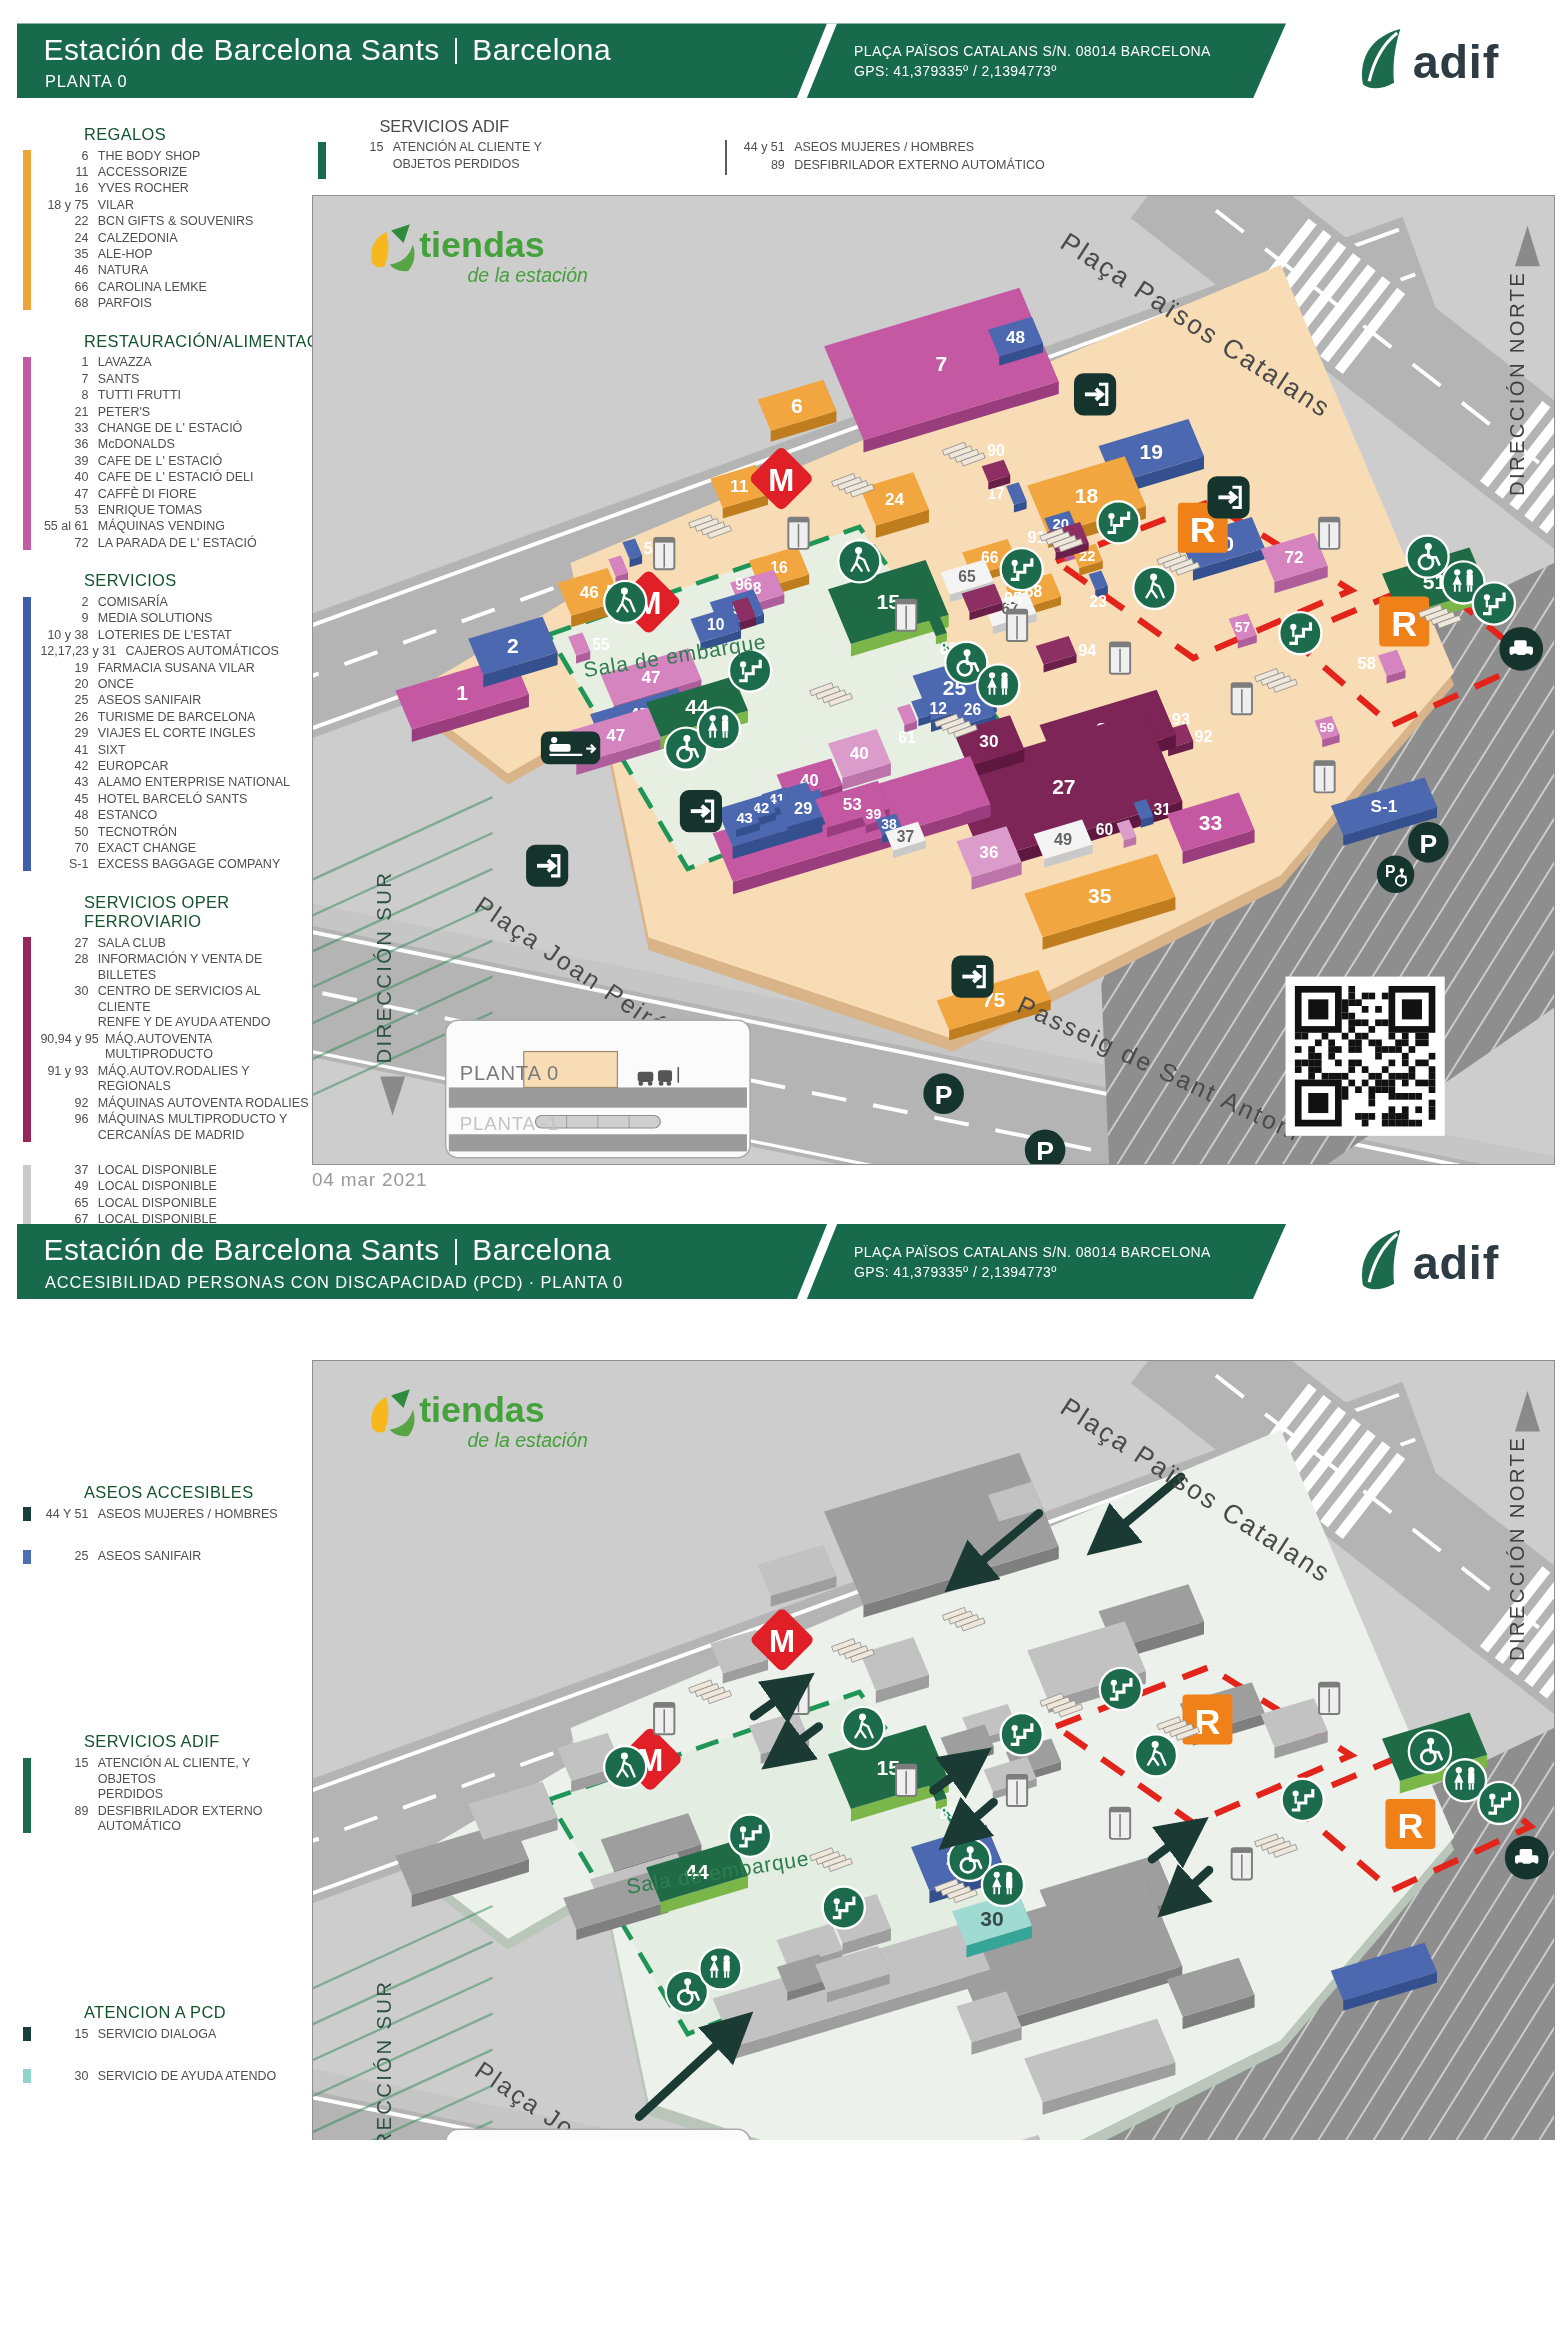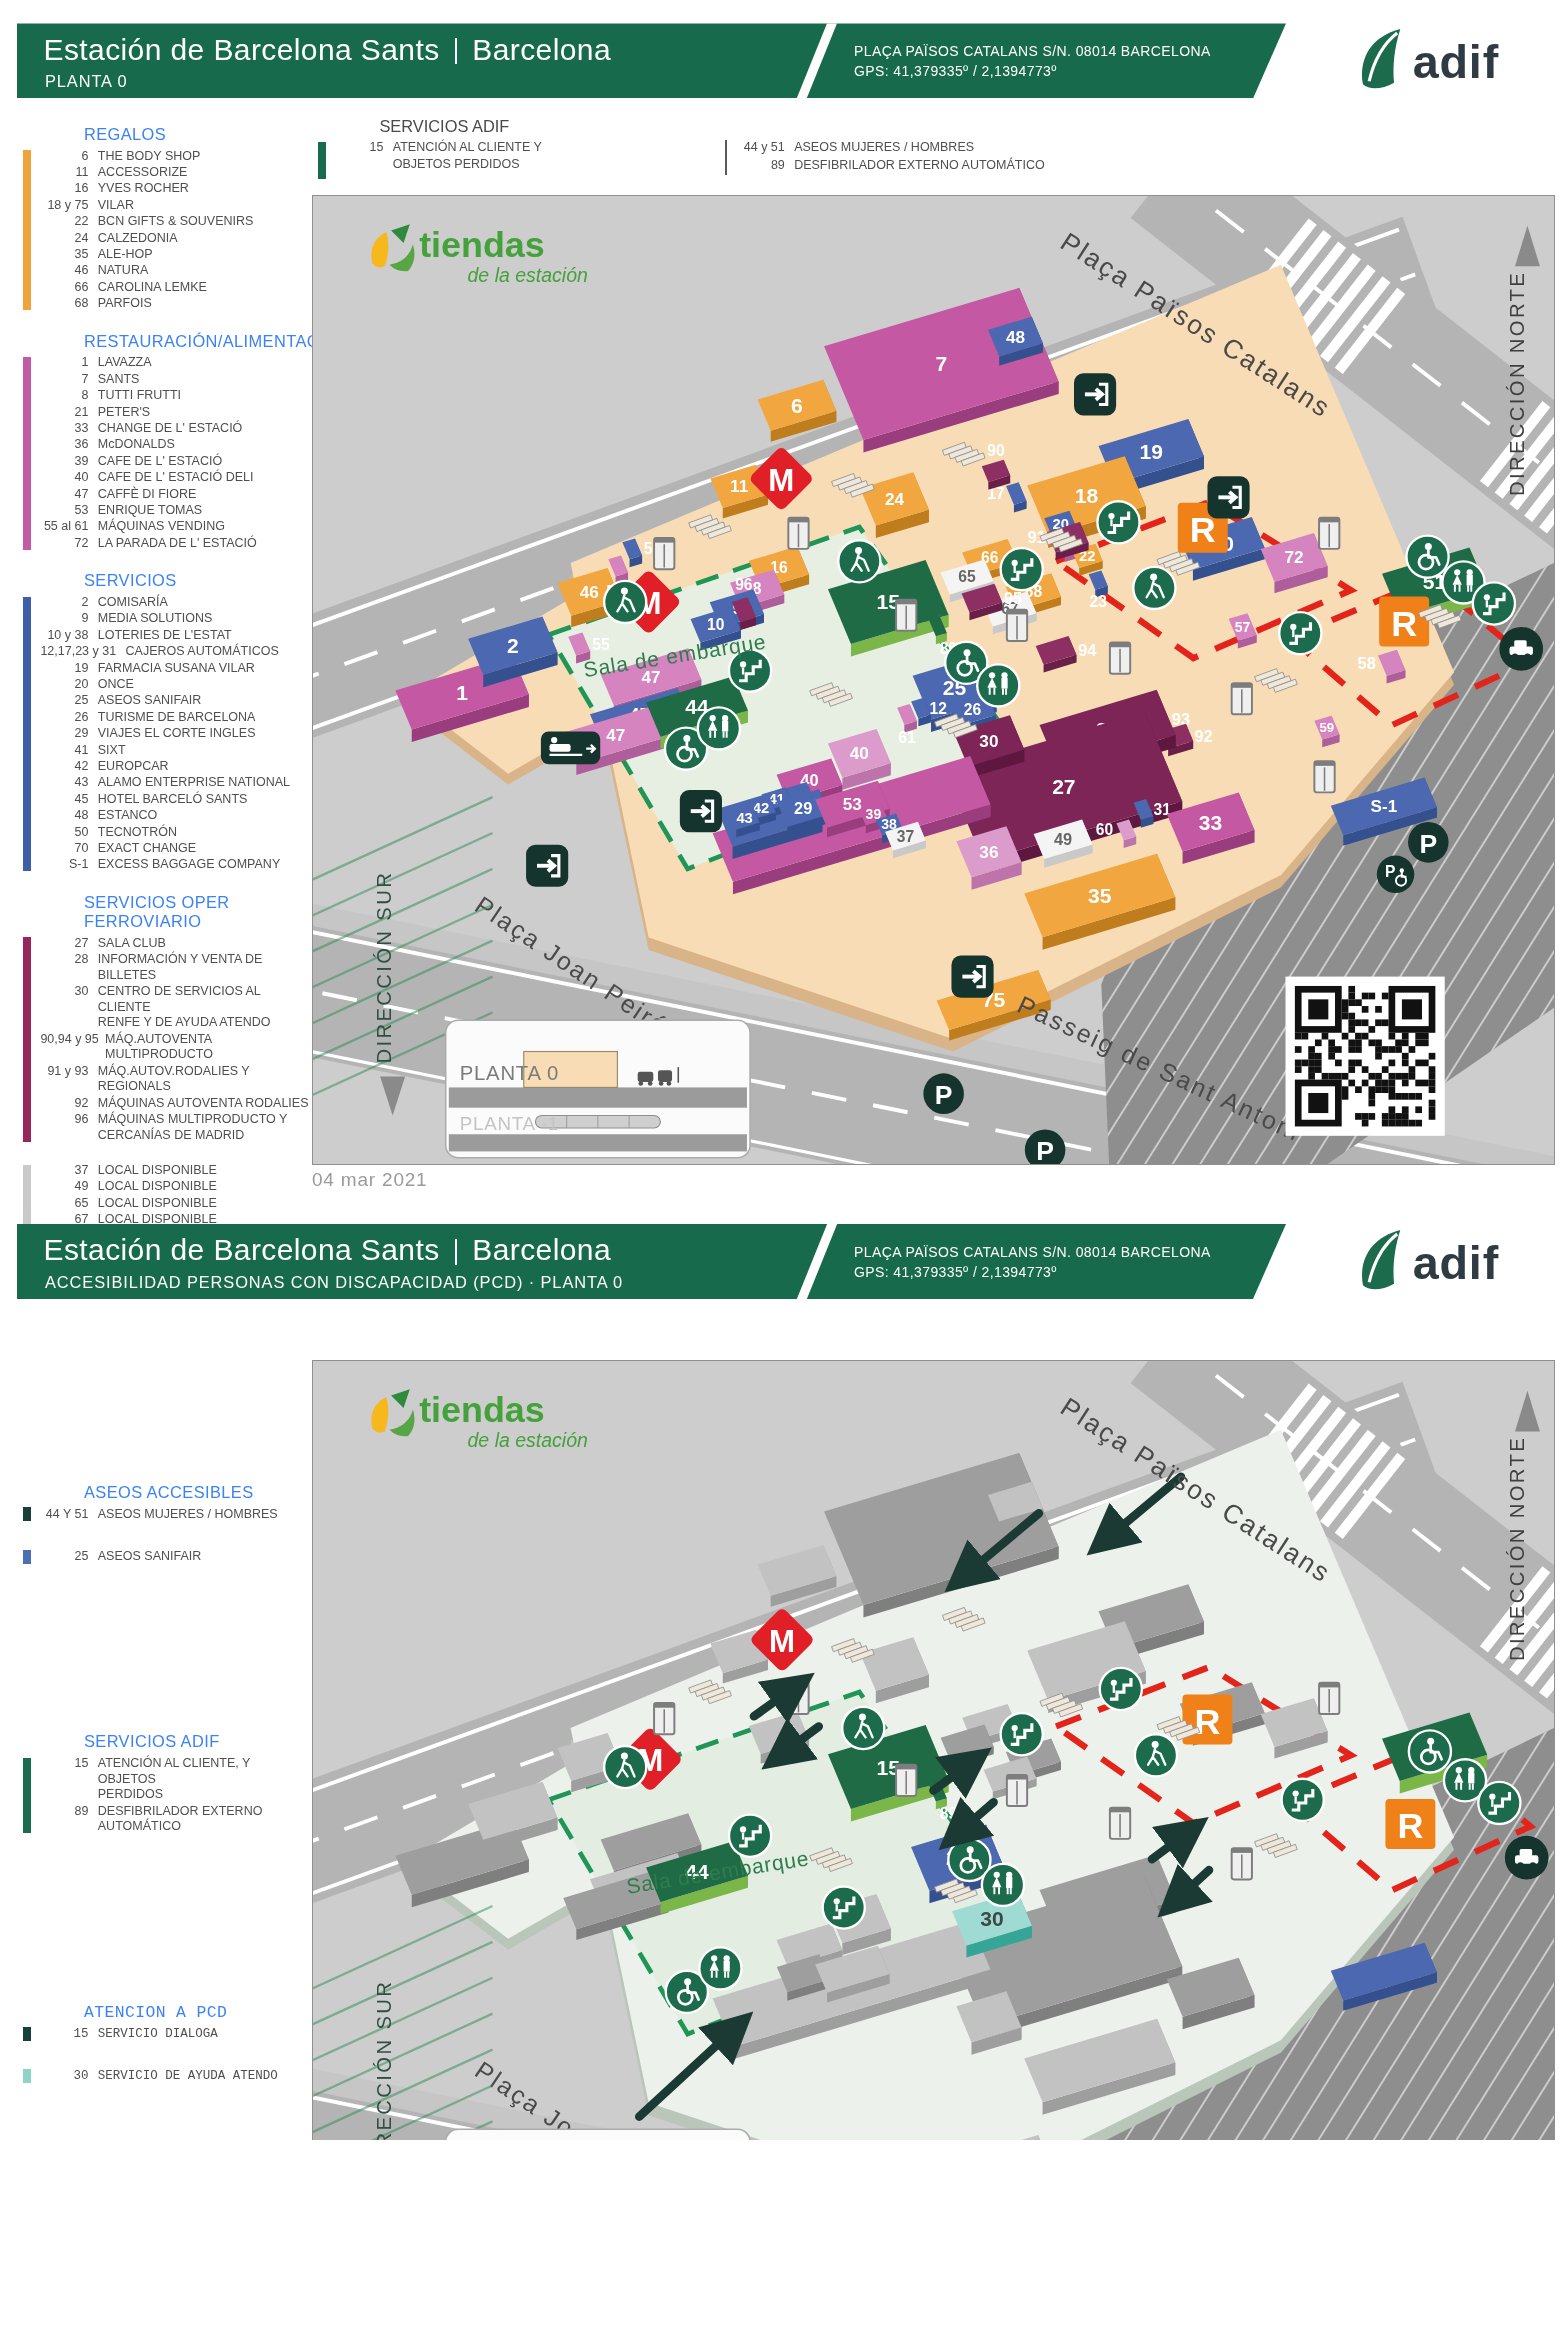--- a/index.html
+++ b/index.html
@@ -11,21 +11,21 @@
   .hdr-title{position:absolute;left:26.5px;top:9.4px;font-size:30px;letter-spacing:0.4px;white-space:nowrap;}
   .hdr-div{display:inline-block;width:1.6px;height:26.5px;background:#fff;margin:0 15.6px -4.7px 15.6px;}
   .hdr-sub{position:absolute;left:28px;bottom:7px;font-size:16.4px;letter-spacing:0.9px;}
   .hdr-slash{position:absolute;left:795px;top:0;bottom:0;width:10px;background:#fff;transform:skewX(-22deg);}
   .hdr-addr{position:absolute;left:837px;top:19px;font-size:14px;line-height:19.5px;letter-spacing:0.4px;}
   .adif-logo{position:absolute;left:1352px;width:201px;height:72px;}
   
   .legend{position:absolute;left:17px;width:294px;color:#4f4f4f;}
   .l-section{margin-top:20px;}
   .l-section:first-child{margin-top:0;}
-  .l-title{margin:0 0 4.7px 67px;font-size:16.4px;letter-spacing:0.4px;color:#3b82f6;}
+  .l-title{margin:0 0 4.7px 67px;font-size:16.4px;letter-spacing:0.4px;color:#14532d;}
   .l-body{position:relative;padding-left:23.4px;}
   .l-bar{position:absolute;left:6.2px;top:1.6px;bottom:1.6px;width:7.8px;}
   .l-item{display:flex;font-size:12.5px;line-height:15.6px;margin:0.8px 0;position:relative;}
   .l-num{min-width:48px;text-align:right;margin-right:9.4px;white-space:nowrap;}
   .l-lab{white-space:pre-line;}
   .l-ibar{position:absolute;left:-17px;top:0.8px;bottom:0.8px;width:7.8px;}
   .legend2 .l-rows.spaced .l-item{margin-bottom:26.5px;}
   
   .adif-strip{position:absolute;left:312px;top:117px;width:976px;display:flex;color:#4f4f4f;}
   .as-left{width:390px;position:relative;padding-left:23.4px;}
@@ -1173,21 +1173,21 @@
               <span class="l-lab">ATENCIÓN AL CLIENTE, Y OBJETOS
 PERDIDOS</span>
             </div>
             <div class="l-item">
               <span class="l-num">89</span>
               <span class="l-lab">DESFIBRILADOR EXTERNO AUTOMÁTICO</span>
             </div>
           </div>
         </div>
       </div>
-      <div class="l-section" style="margin-top: 168px; font-family: Liberation Mono, monospace;">
+      <div class="l-section" style="margin-top: 168px;">
         <div class="l-title">ATENCION A PCD</div>
         <div class="l-body">
           <div class="l-rows spaced">
             <div class="l-item">
               <span class="l-ibar" style="background: rgb(23, 64, 58);"></span>
               <span class="l-num">15</span>
               <span class="l-lab">SERVICIO DIALOGA</span>
             </div>
             <div class="l-item">
               <span class="l-ibar" style="background: rgb(143, 212, 200);"></span>

